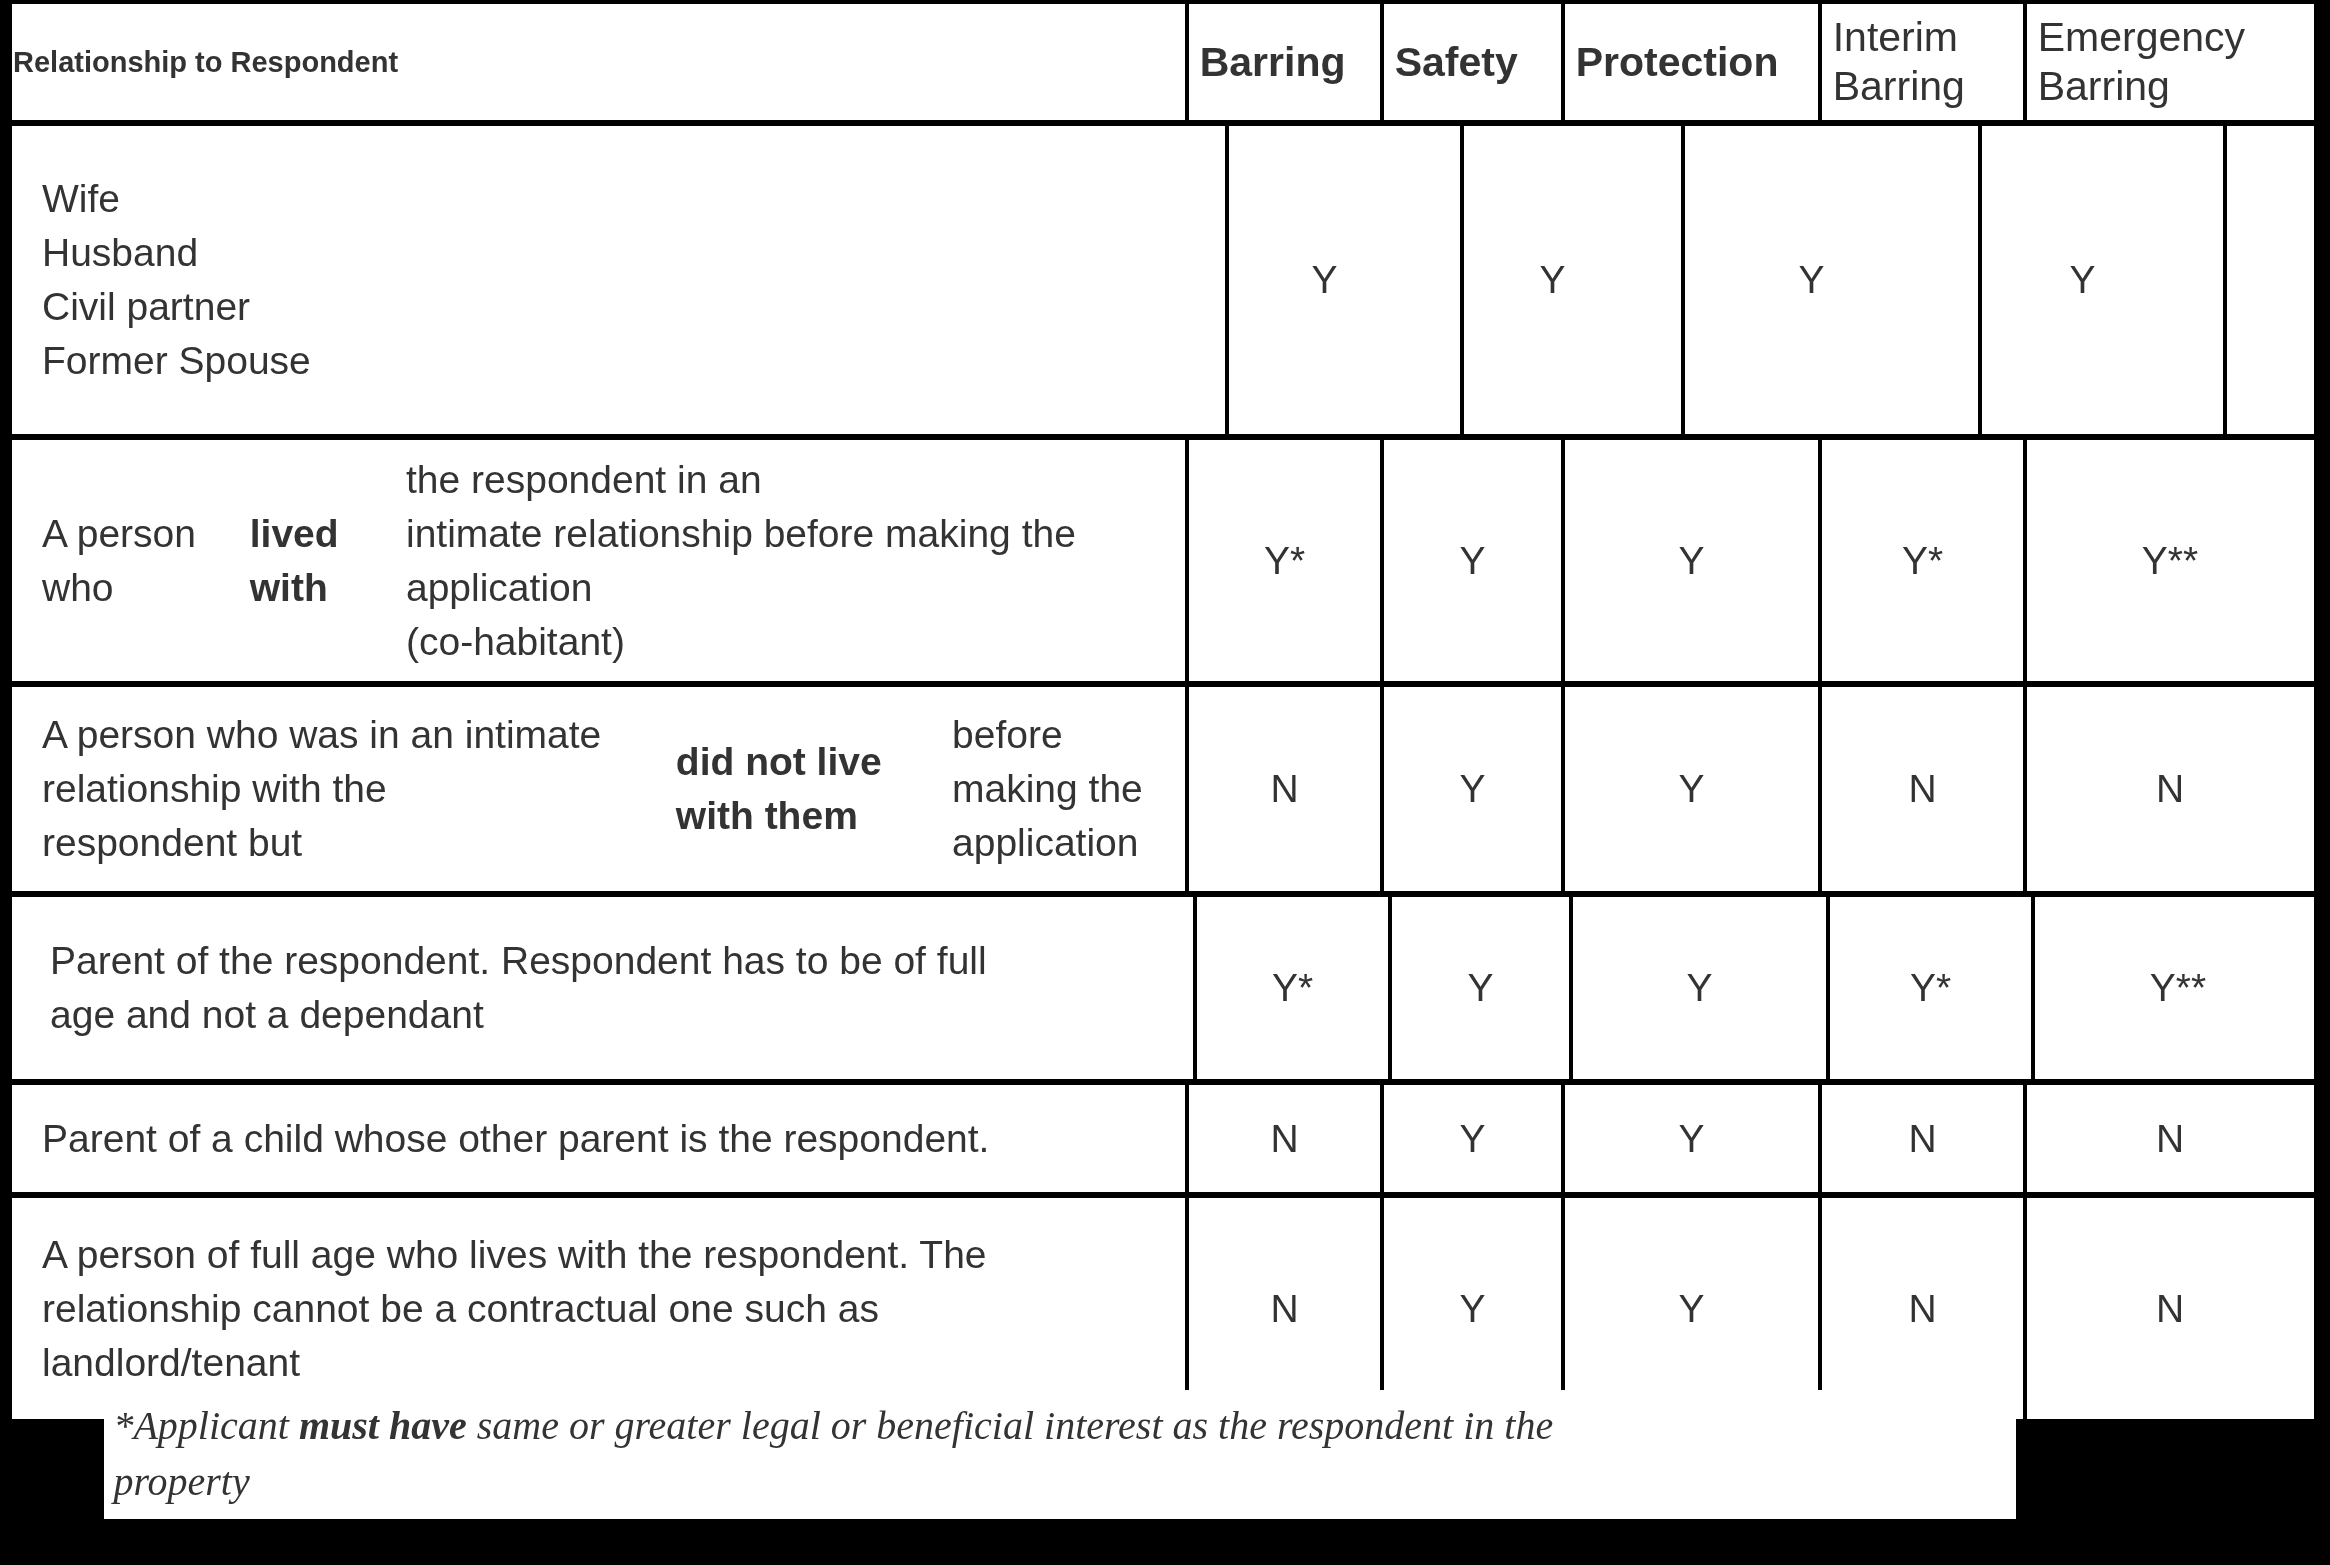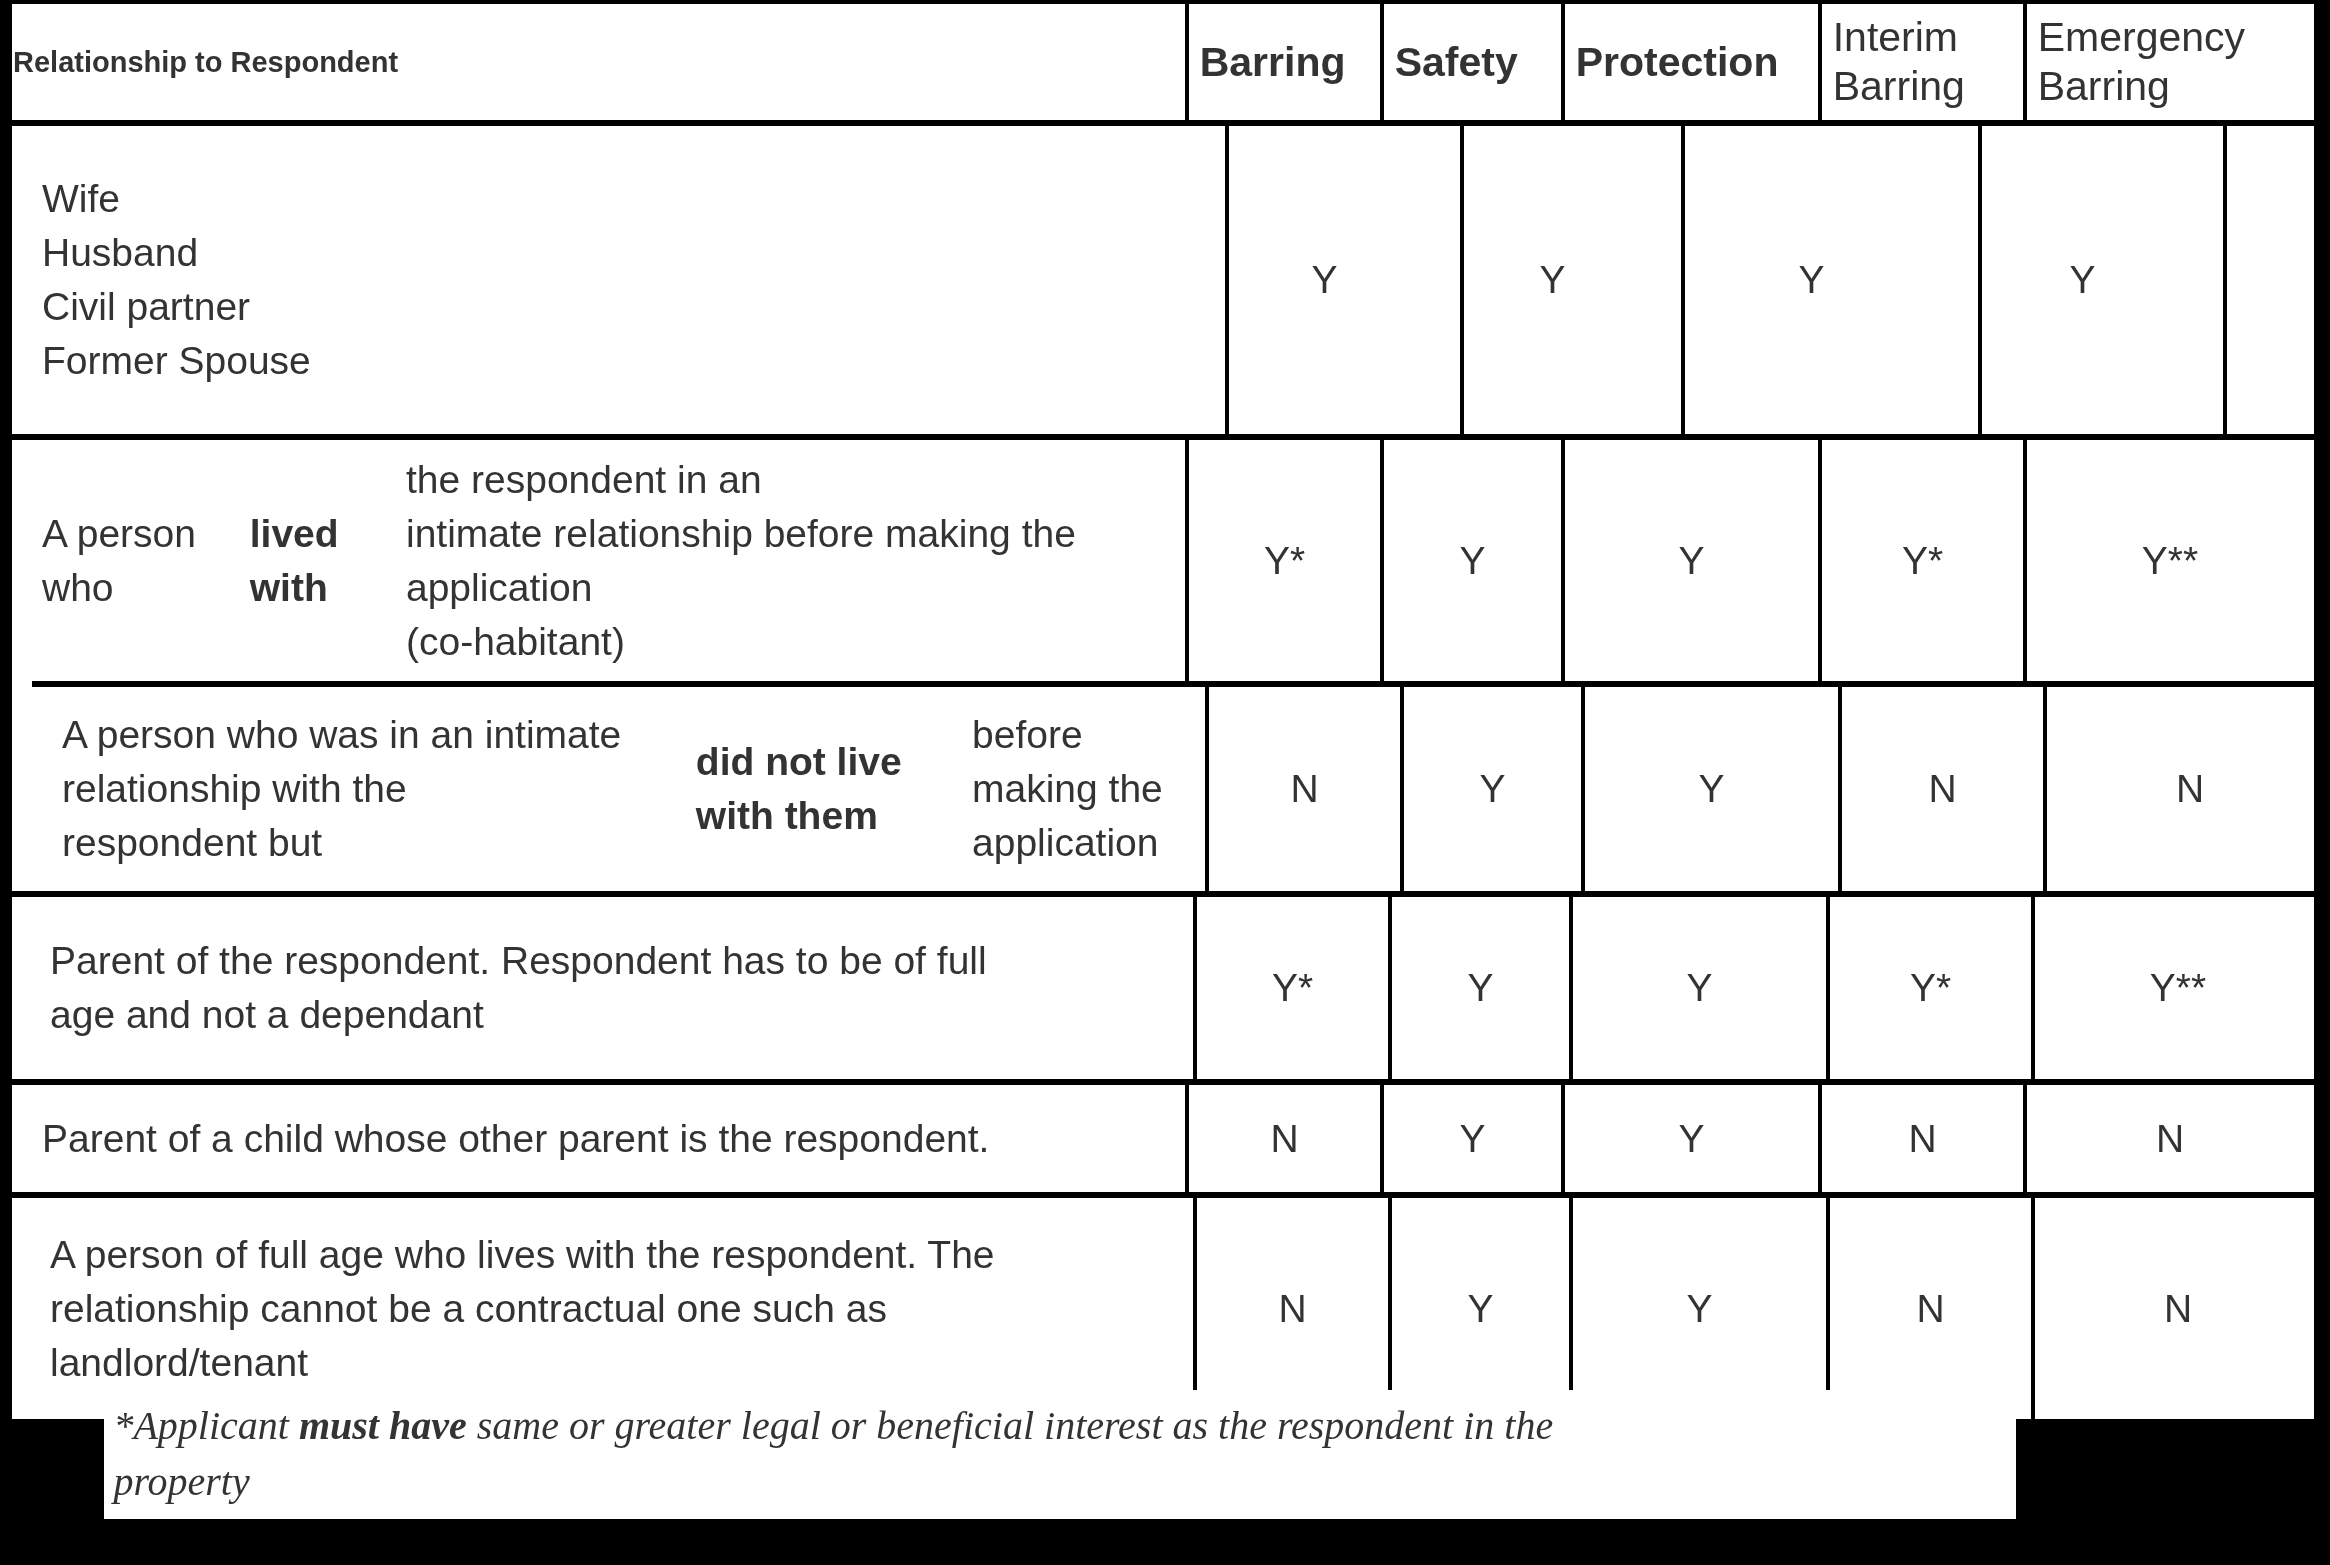--- a/index.html
+++ b/index.html
@@ -22,24 +22,24 @@
     border-bottom: 6.7px solid var(--border, #000);
   }
   .trow {
     display: grid;
     grid-template-columns: 1173px 195px 181px 257px 205px 290px;
   }
   .trow.header { height: 116px; border-bottom: 6.7px solid var(--border, #000); }
   .trow.body + .trow.body { border-top: 6px solid var(--border, #000); }
   .r1 { height: 308px; gap: 40px; }
   .r2 { height: 241px; }
-  .r3 { height: 204px; margin-left: 20px; }
+  .r3 { height: 204px; }
   .r4 { height: 182px; padding-left: 8px; }
   .r5 { height: 107px; }
-  .r6 { height: 221px; padding-left: 8px; }
+  .r6 { height: 221px; }
 
   .cell {
     display: flex; align-items: center;
     color: var(--text, #333333);
     overflow: hidden;
   }
   .trow .cell + .cell { border-left: 4px solid var(--border, #000); }
 
   .head-rel {
     font-size: 29px; font-weight: 700; line-height: 48px;

